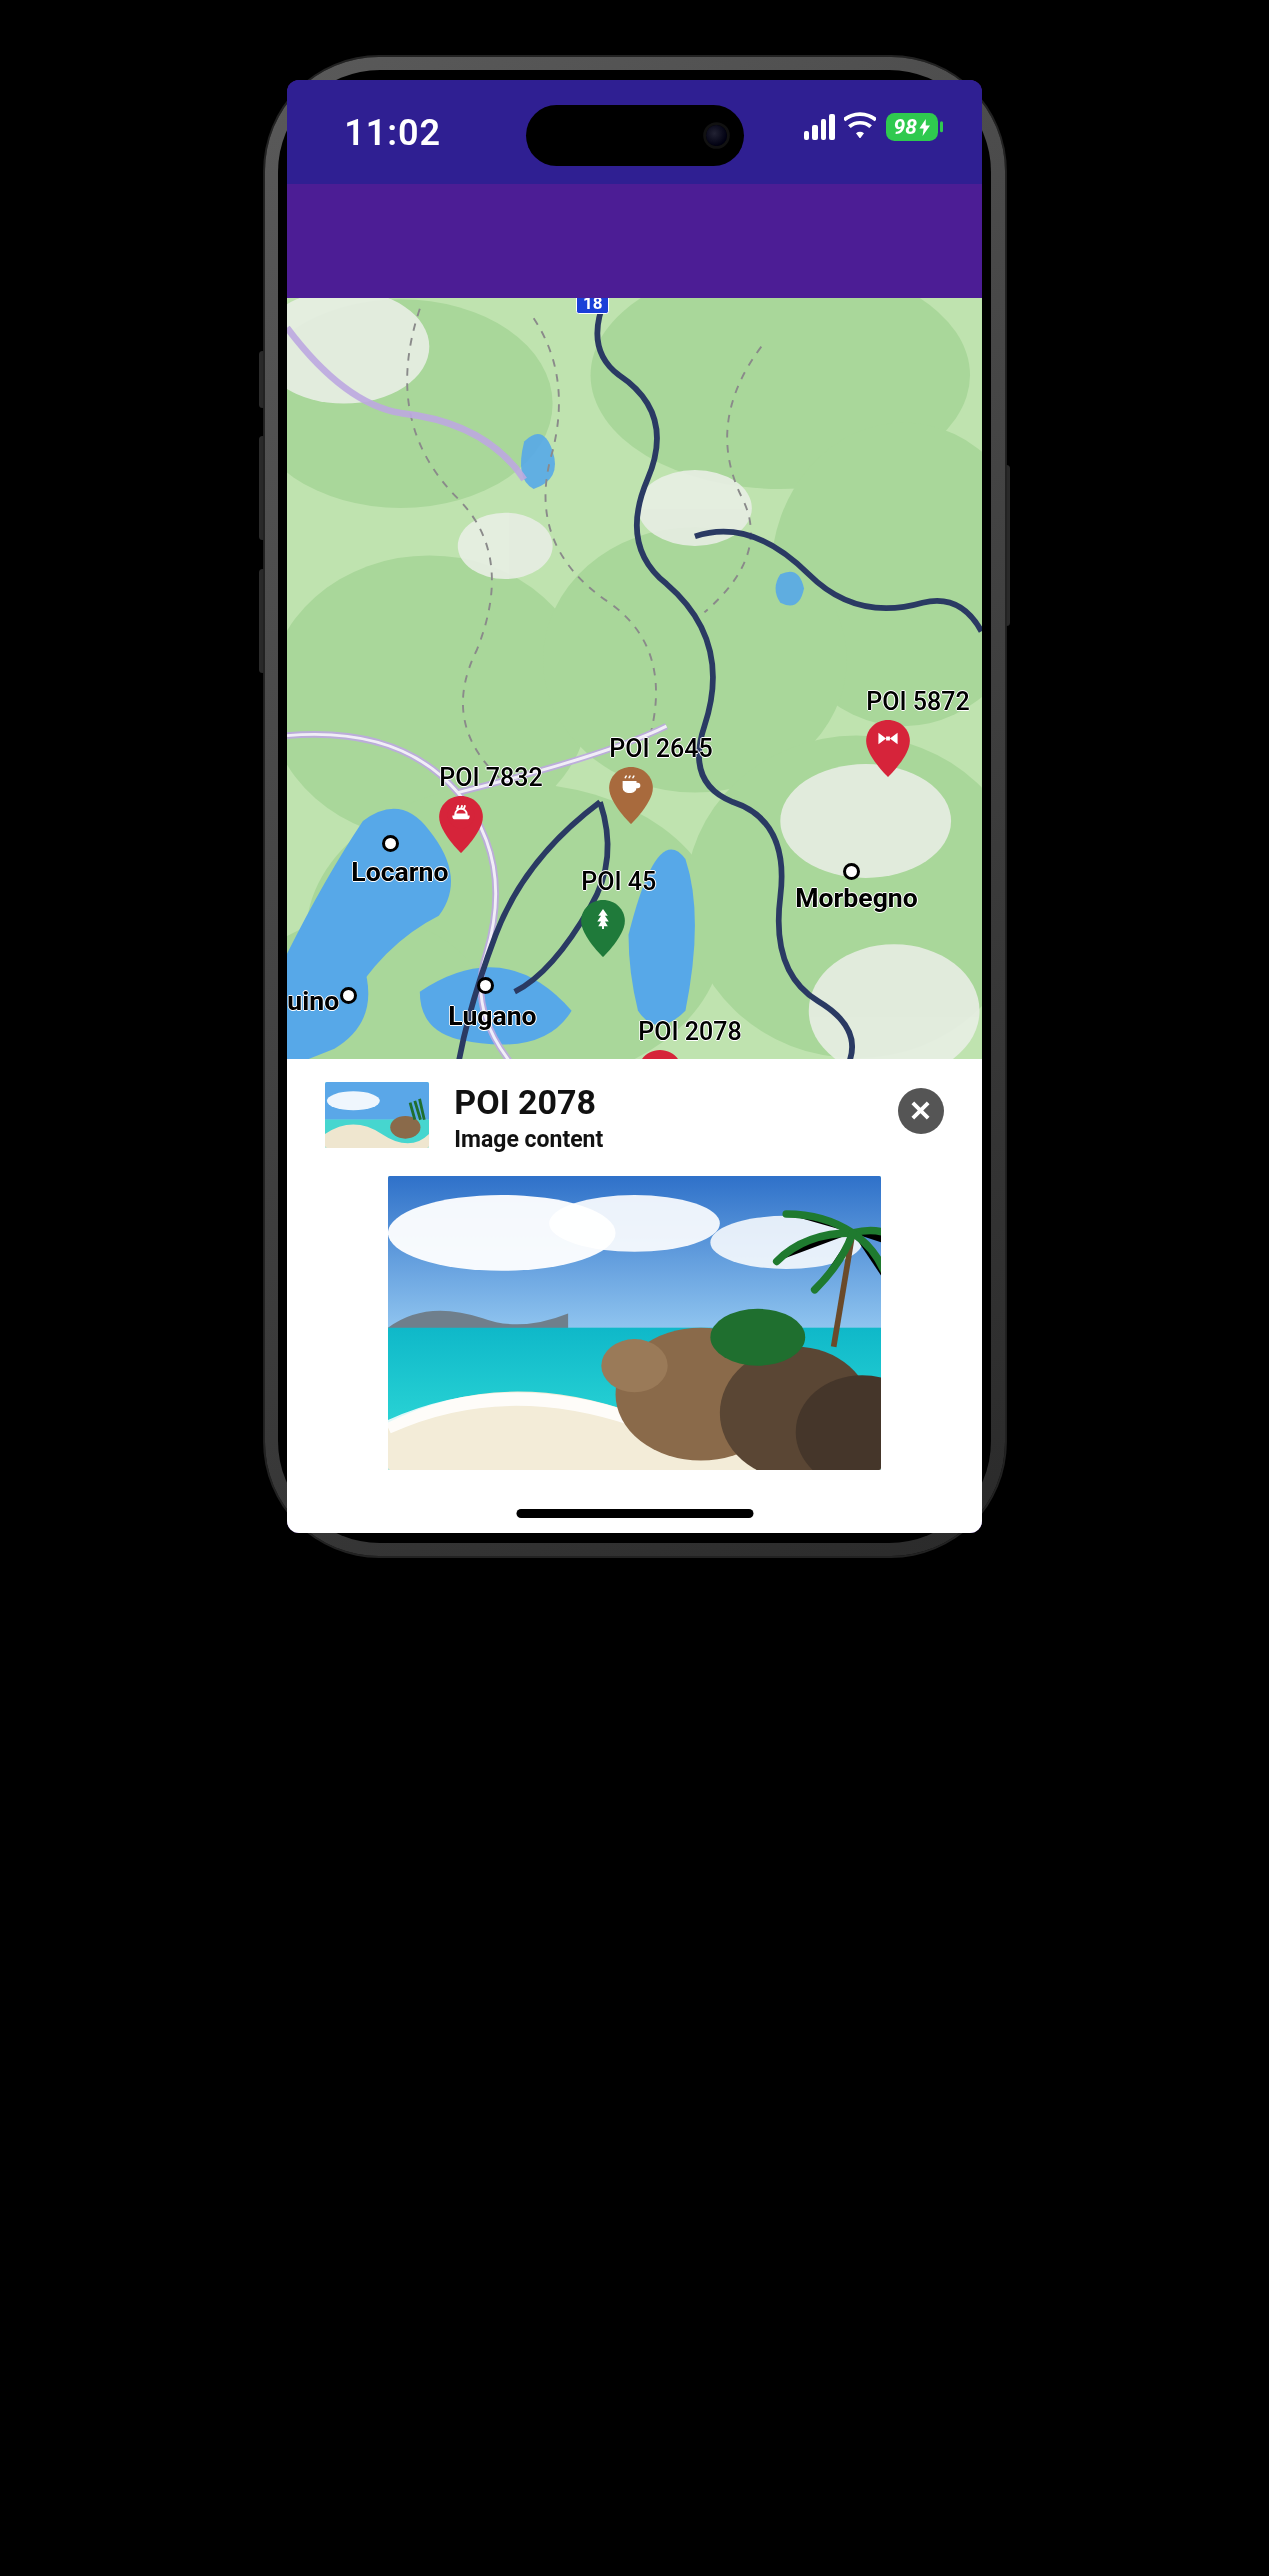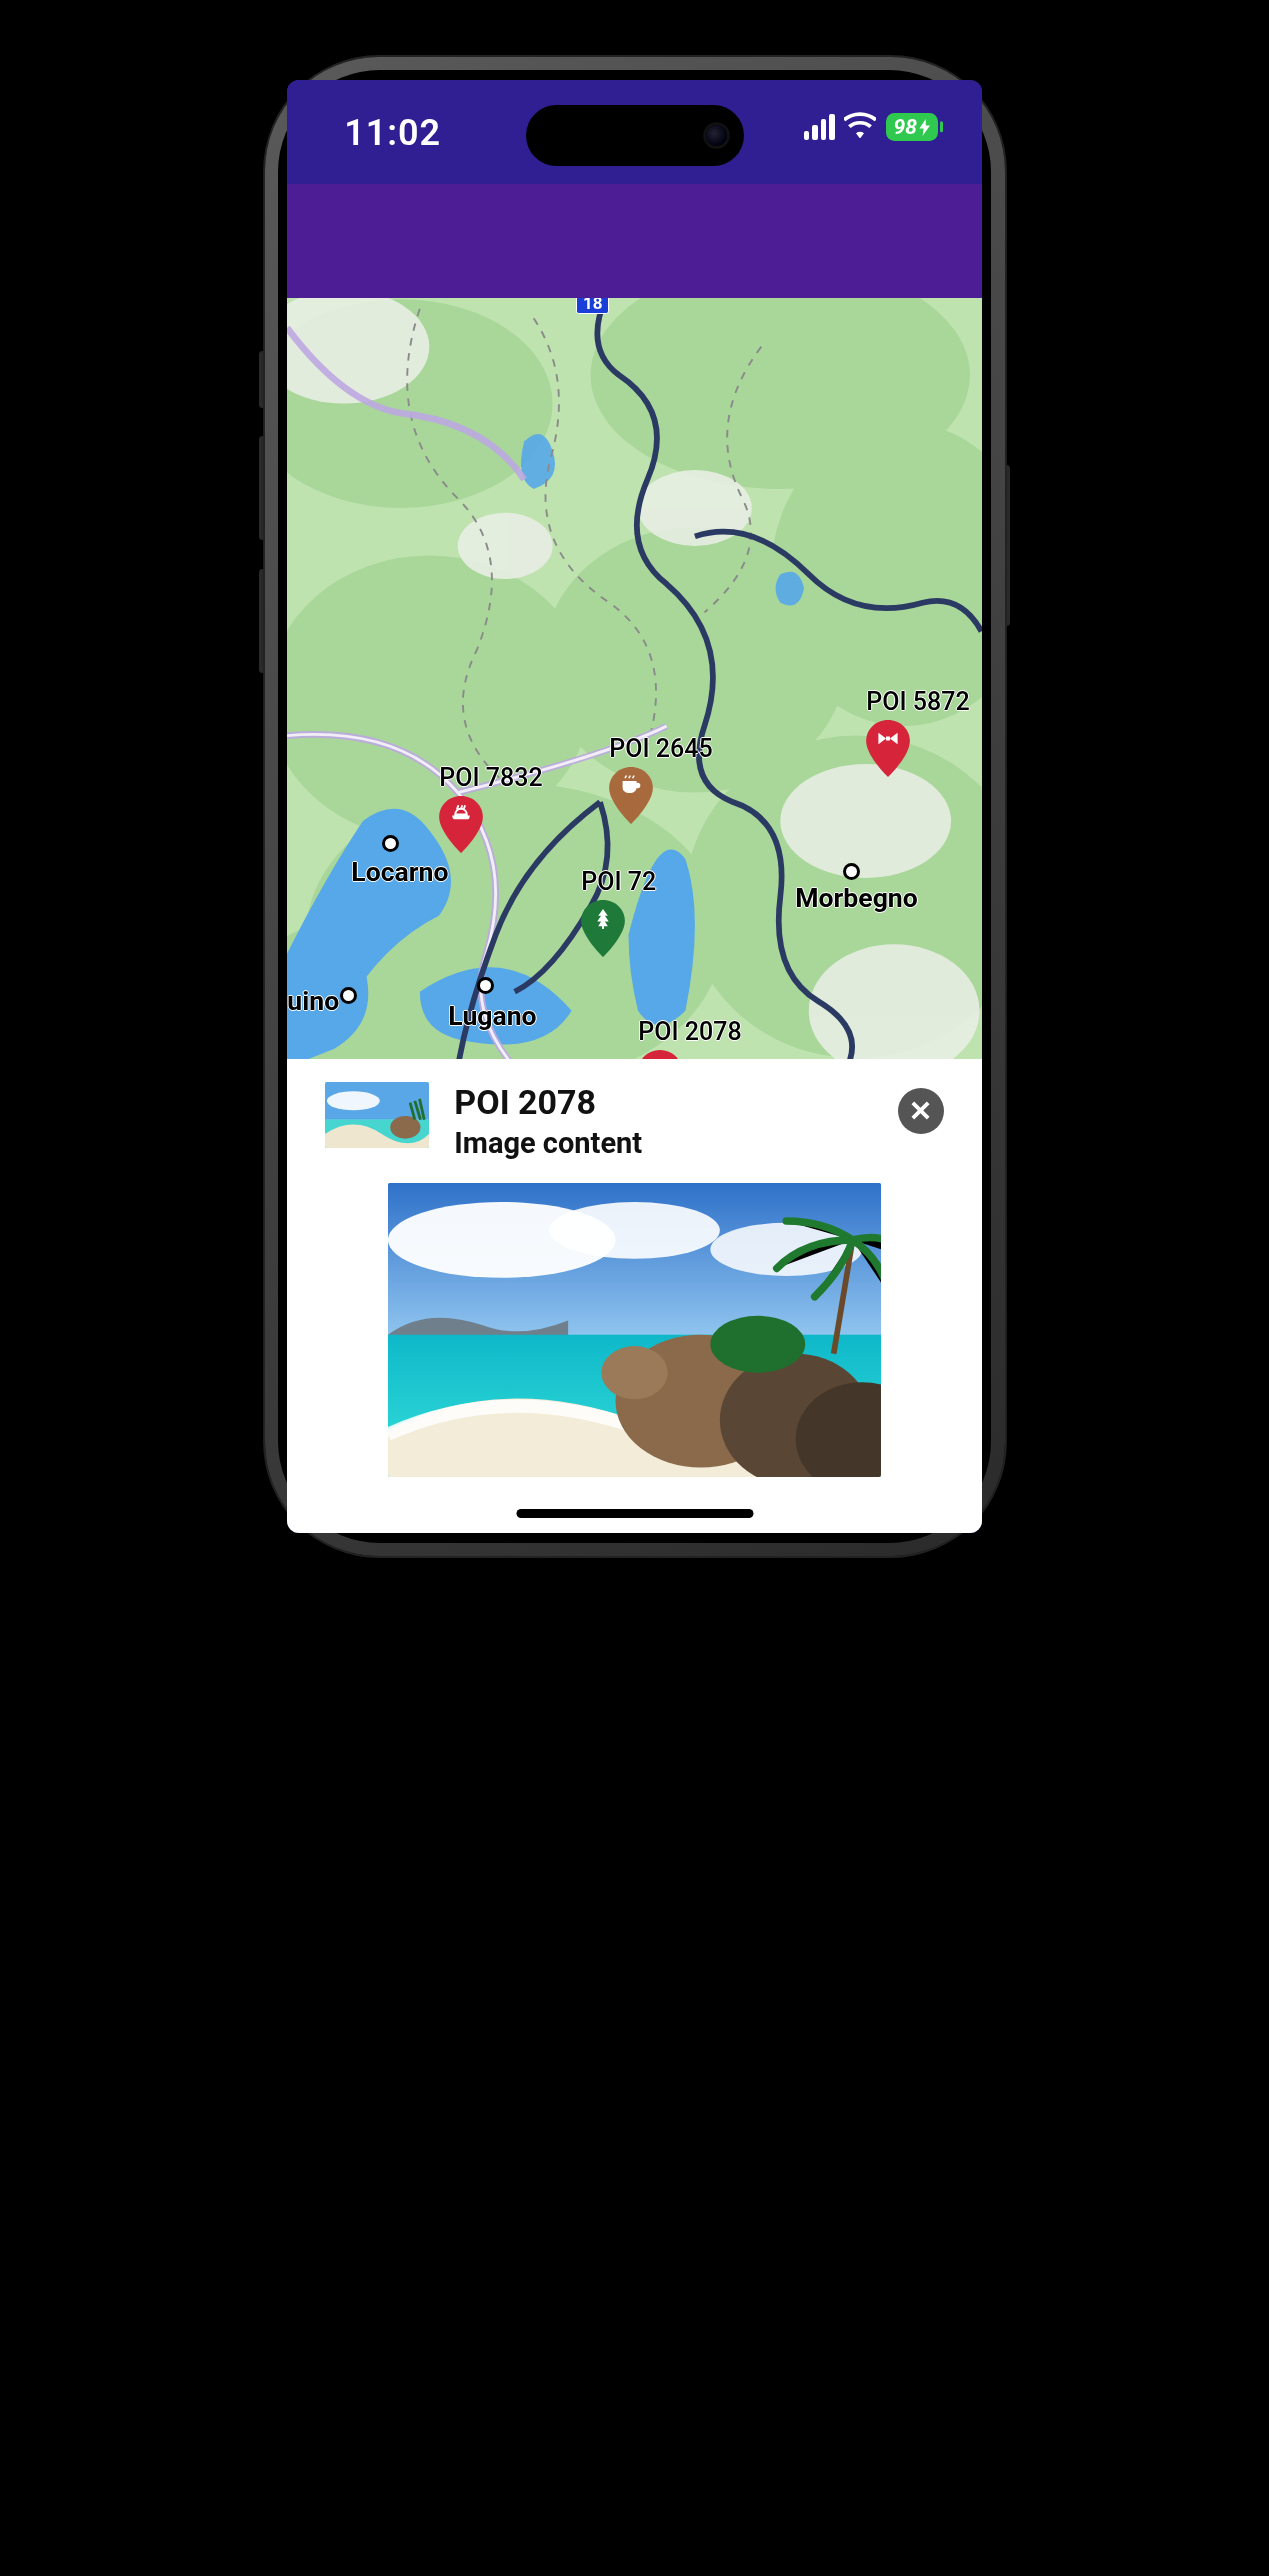--- a/index.html
+++ b/index.html
@@ -154,21 +154,21 @@
     padding: 23px 38px 28.5px 38px;
   }
   .detail .row { display:flex; align-items:flex-start; gap:25px; }
   .detail .thumb {
     width:104px; height:66px; border-radius:1.9px; overflow:hidden; flex:0 0 auto;
     background:#7fd;
   }
   .detail .thumb svg { width:100%; height:100%; display:block; }
   .detail .texts { flex:1; }
   .detail .dtitle { font-size:34px; font-weight:700; color:#111; }
-  .detail .dsub { font-size:29px; font-weight:700; color:#111; margin-top:3.8px; }
+  .detail .dsub { font-size:23px; font-weight:700; color:#111; margin-top:3.8px; }
   .detail .close {
     width:46px; height:46px; border-radius:50%; background:#555; flex:0 0 auto;
     display:flex; align-items:center; justify-content:center; cursor:pointer;
     margin-top:5.7px;
   }
   .detail .close svg { width:23px; height:23px; stroke:#fff; stroke-width:4; }
   .detail .bigimg {
     margin: 23px auto 0 auto; width:493px; height:294px; border-radius:1.9px; overflow:hidden;
     background:#6cd;
   }
@@ -330,21 +330,21 @@
                   </svg>
                 <div class="ico">
                   <svg viewBox="0 0 24 24">
                       <path fill="#fff" d="M2 6l8 6-8 6V6zm20 0v12l-8-6 8-6zM10 10h4v4h-4z"></path>
                     </svg>
                 </div>
               </div>
             </div>
 
             <div class="poi" style="left:294px; top:569px;">
-              <div class="label">POI 72</div>
+              <div class="label">POI 45</div>
               <div class="pin">
                 <svg viewBox="0 0 46 60">
                     <path fill="#1f7a3a" d="M23 0C10 0 0 10 0 22c0 16 23 38 23 38s23-22 23-38C46 10 36 0 23 0z"></path>
                   </svg>
                 <div class="ico">
                   <svg viewBox="0 0 24 24">
                       <path fill="#fff" d="M12 2l5 7h-3l4 6h-4l3 5H7l3-5H6l4-6H7l5-7zM11 20h2v3h-2z"></path>
                     </svg>
                 </div>
               </div>

